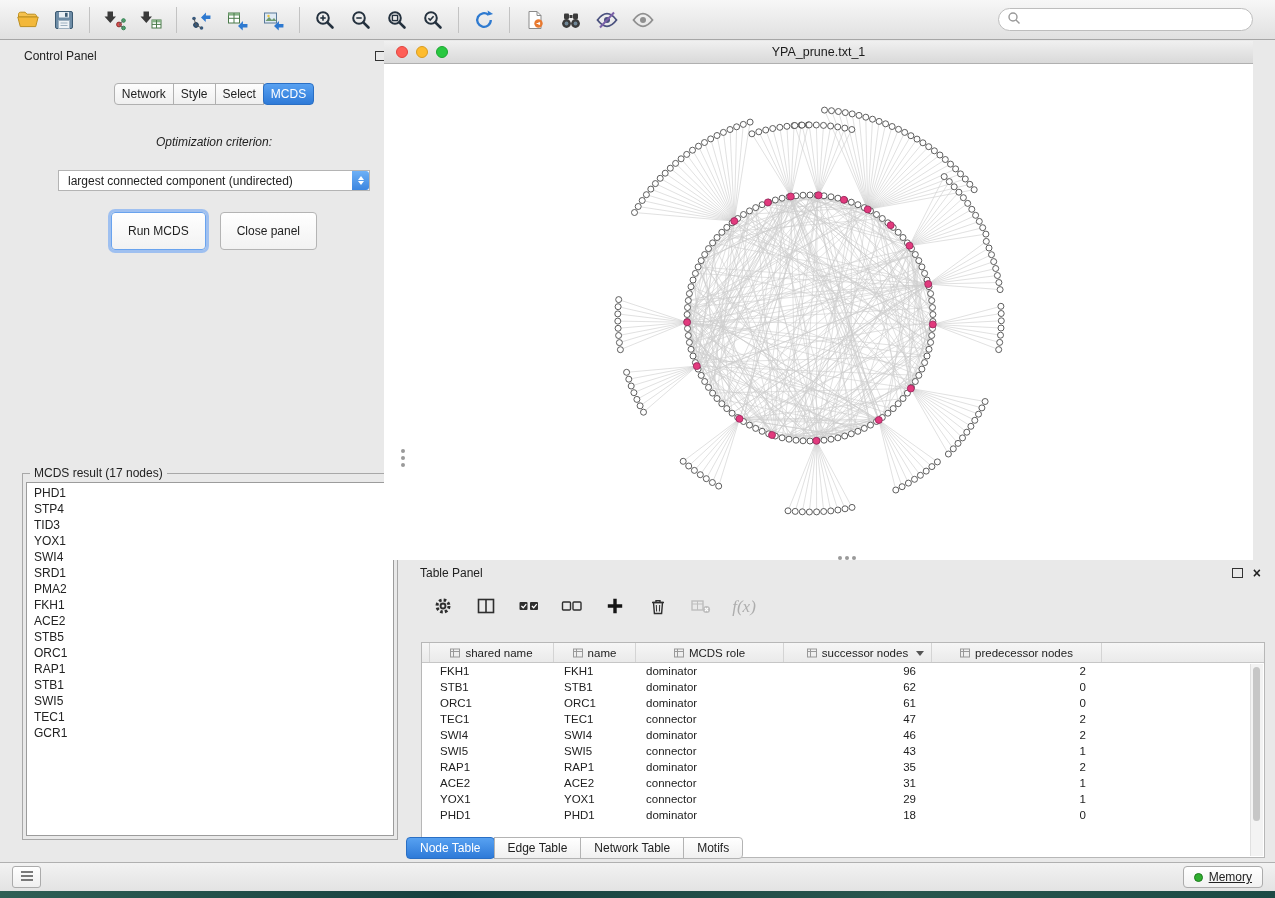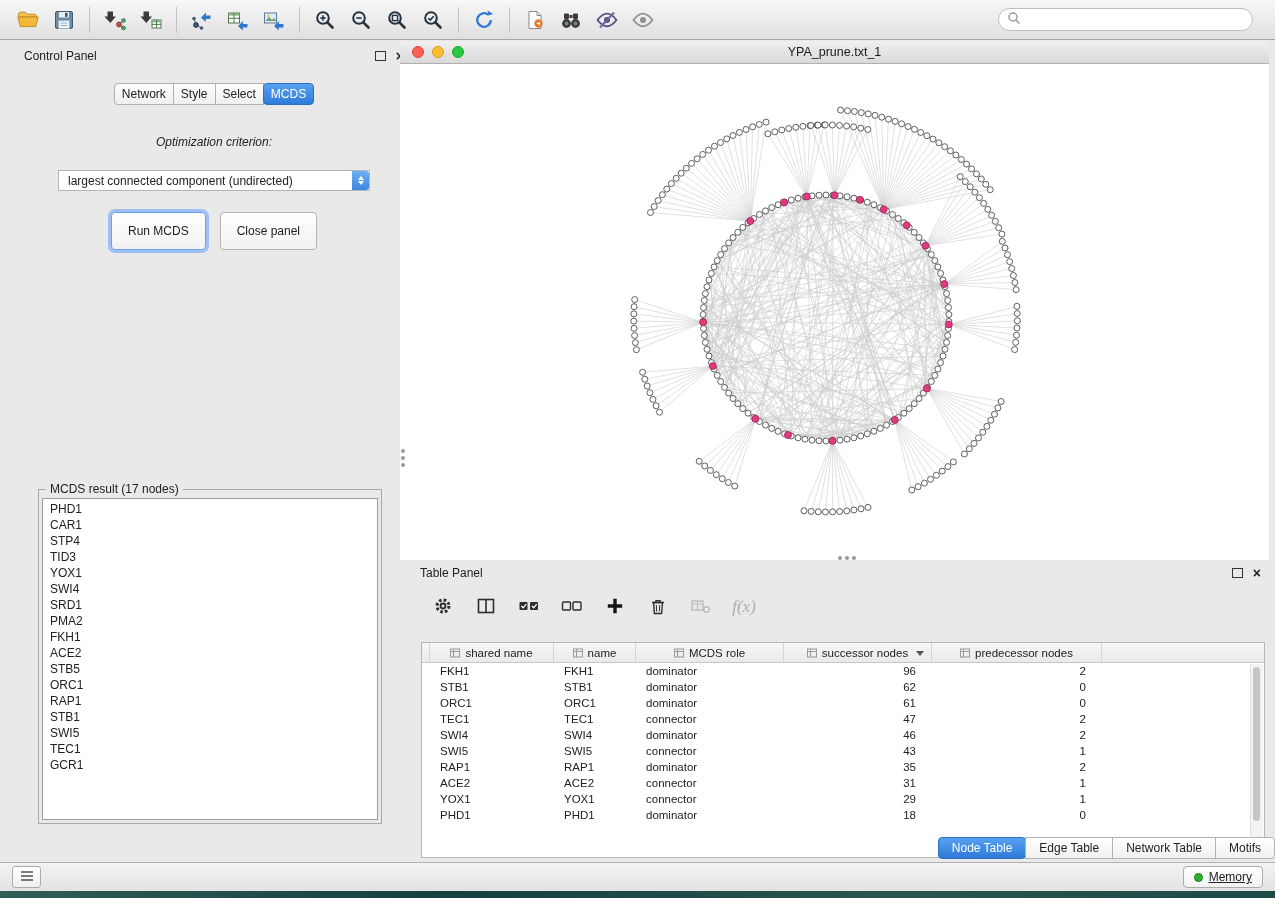--- a/index.html
+++ b/index.html
@@ -27,27 +27,27 @@
   .opt-label{text-align:center;margin-top:22px;font-style:italic;}
   .combo-wrap{display:flex;justify-content:center;margin-top:13px;}
   .combo{position:relative;width:312px;height:21px;background:#fff;border:1px solid #b4b4b4;border-radius:0;box-sizing:border-box;display:flex;align-items:center;padding-left:9px;font-size:12px;}
   .combo-stepper{position:absolute;right:0;top:0;bottom:0;width:17px;background:linear-gradient(#6db0f6,#3c86e0);border-radius:0 3px 3px 0;display:flex;flex-direction:column;align-items:center;justify-content:center;gap:1px;}
   .combo-stepper i{width:0;height:0;border-left:3.5px solid transparent;border-right:3.5px solid transparent;}
   .combo-stepper .up{border-bottom:4px solid #fff;}
   .combo-stepper .dn{border-top:4px solid #fff;}
   .btn-row{display:flex;justify-content:center;gap:14px;margin-top:13px;}
   .pbtn{height:38px;padding:0 16px;border:1px solid #b4b4b4;border-radius:4px;background:linear-gradient(#ffffff,#f2f2f2);font:12px "Liberation Sans",sans-serif;color:#222;}
   .pbtn.focused{box-shadow:0 0 0 3px rgba(98,158,245,.55);border-color:#69a3ee;}
-  fieldset.result{position:absolute;left:10px;right:18px;top:425px;bottom:22px;border:1px solid #a8a8a8;margin:16px;padding:2px 3px 3px;}
+  fieldset.result{position:absolute;left:10px;right:18px;top:425px;bottom:22px;border:1px solid #a8a8a8;margin:0;padding:2px 3px 3px;}
   fieldset.result legend{font-size:12px;color:#222;padding:0 4px;margin-left:4px;}
   .result-list{width:100%;height:100%;background:#fff;border:1px solid #9c9c9c;box-sizing:border-box;overflow:hidden;padding:2px 0 0 7px;}
   .result-item{height:16px;line-height:16px;font-size:12px;}
 
   
-  #network-frame{position:absolute;left:400px;top:41px;width:869px;height:519px;background:#fff;}
+  #network-frame{position:absolute;left:384px;top:41px;width:869px;height:519px;background:#fff;}
   .net-titlebar{height:22px;background:linear-gradient(#f0f0f0,#d9d9d9);border-bottom:1px solid #b0b0b0;display:flex;align-items:center;position:relative;}
   .traffic{display:flex;gap:8px;margin-left:12px;z-index:2;}
   .light{width:12px;height:12px;border-radius:50%;box-sizing:border-box;}
   .light.red{background:#ff5f57;border:1px solid #e0443e;}
   .light.yellow{background:#febc2e;border:1px solid #d89c22;}
   .light.green{background:#28c840;border:1px solid #1da532;}
   .net-title{position:absolute;left:0;right:0;text-align:center;font-size:12.5px;color:#1b1b1b;}
   .net-canvas{width:869px;height:496px;}
   .net-canvas svg{display:block;}
 
@@ -63,21 +63,21 @@
   .fx{font-family:"Liberation Serif",serif;font-style:italic;color:#adadad;font-size:17px;}
   .tbl{position:absolute;left:15px;right:10px;top:82px;height:216px;background:#fff;border:1px solid #b7b7b7;box-sizing:border-box;overflow:hidden;}
   .tbl-head{display:grid;grid-template-columns:8px 124px 82px 148px 148px 170px 1fr;height:20px;background:linear-gradient(#f6f6f6,#eaeaea);border-bottom:1px solid #c6c6c6;box-sizing:border-box;}
   .th{display:flex;align-items:center;justify-content:center;gap:5px;border-right:1px solid #d4d4d4;font-size:11.5px;color:#222;position:relative;}
   .th .caret{position:absolute;right:7px;top:8px;width:0;height:0;border-left:4px solid transparent;border-right:4px solid transparent;border-top:5px solid #555;}
   .tbl-body .tbl-row{display:grid;grid-template-columns:8px 124px 82px 148px 148px 170px 1fr;height:16px;align-items:center;font-size:11.5px;}
   .tbl-row .c{padding-left:10px;overflow:hidden;white-space:nowrap;}
   .tbl-row .num{text-align:right;padding-right:16px;padding-left:0;}
   .tbl-scroll{position:absolute;right:1px;top:21px;bottom:1px;width:12px;background:#f3f3f3;border-left:1px solid #e0e0e0;}
   .tbl-thumb{position:absolute;left:2px;top:3px;width:7px;height:80%;background:#c6c6c6;border-radius:4px;}
-  .btabs{position:absolute;left:0;right:0;top:277px;display:flex;justify-content:flex-end;}
+  .btabs{position:absolute;left:0;right:0;top:277px;display:flex;justify-content:flex-start;}
   .btab{height:20px;line-height:20px;padding:0 13px;background:linear-gradient(#fff,#f0f0f0);border:1px solid #b3b3b3;margin-left:-1px;font-size:12px;color:#222;}
   .btab:first-child{border-radius:4px 0 0 4px;margin-left:0;}
   .btab:last-child{border-radius:0 4px 4px 0;}
   .btab.active{background:linear-gradient(#57a1f1,#2e7ad8);color:#fff;border-color:#2a6fc4;border-radius:4px;}
 
   
   #status-bar{position:absolute;left:0;top:862px;width:1275px;height:29px;background:linear-gradient(#f2f2f2,#e3e3e3);border-top:1px solid #b0b0b0;box-sizing:border-box;display:flex;align-items:center;padding:0 12px;}
   .list-btn{width:27px;height:20px;border:1px solid #ababab;border-radius:3px;background:linear-gradient(#fff,#efefef);display:flex;align-items:center;justify-content:center;}
   .memory-btn{margin-left:auto;height:20px;border:1px solid #ababab;border-radius:4px;background:linear-gradient(#fff,#f1f1f1);display:flex;align-items:center;gap:6px;padding:0 10px;font-size:12px;text-decoration:underline;}
   .green-dot{width:9px;height:9px;border-radius:50%;background:#2fae2f;border:1px solid #1d7a1d;box-sizing:border-box;}
@@ -287,21 +287,20 @@
     </div>
   </div>
   <div class="btn-row">
     <button class="pbtn focused">Run MCDS</button>
     <button class="pbtn">Close panel</button>
   </div>
   <fieldset class="result">
     <legend>MCDS result (17 nodes)</legend>
     <div class="result-list">
         <div class="result-item">PHD1</div>
-        <div class="result-item">CAR1</div>
         <div class="result-item">STP4</div>
         <div class="result-item">TID3</div>
         <div class="result-item">YOX1</div>
         <div class="result-item">SWI4</div>
         <div class="result-item">SRD1</div>
         <div class="result-item">PMA2</div>
         <div class="result-item">FKH1</div>
         <div class="result-item">ACE2</div>
         <div class="result-item">STB5</div>
         <div class="result-item">ORC1</div>

